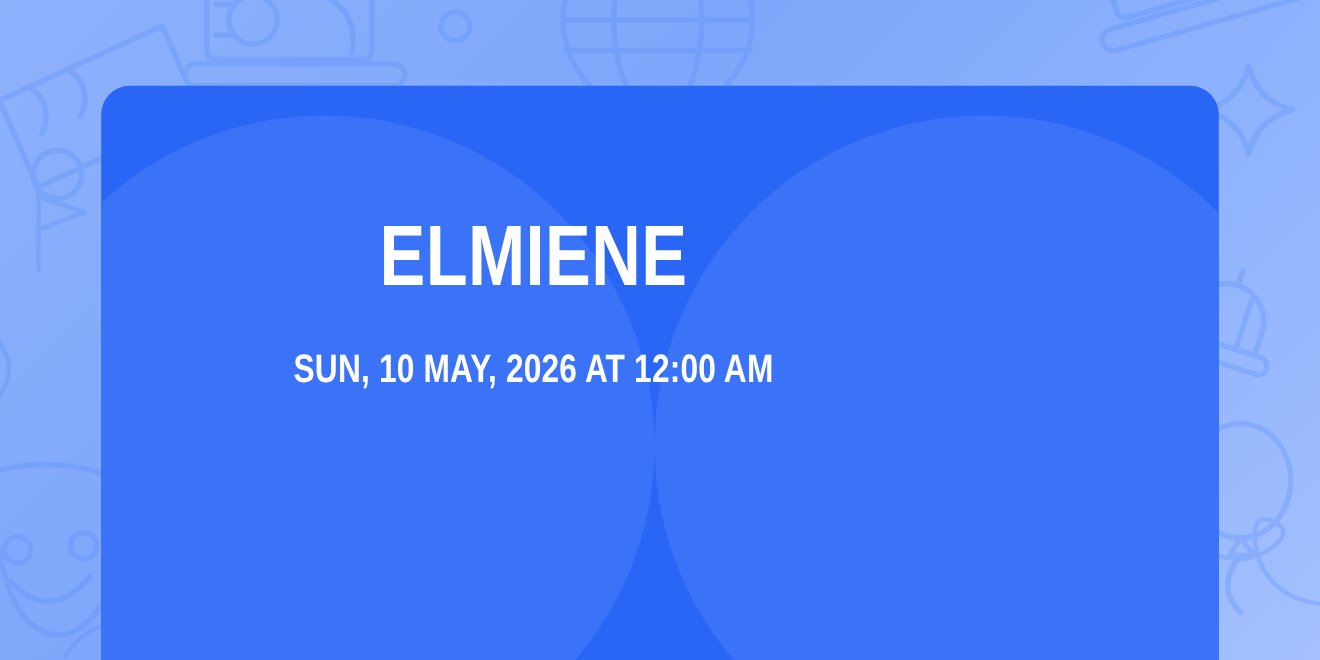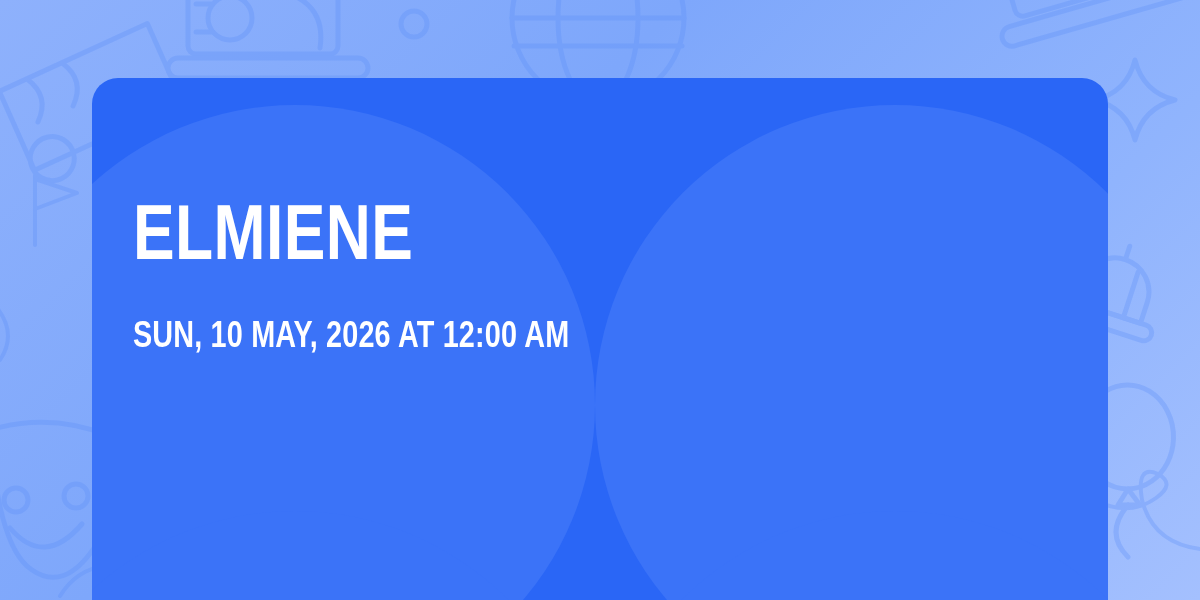--- a/index.html
+++ b/index.html
@@ -49,20 +49,21 @@
   .c-b { left:503px;  top:27px;  width:600px; height:600px; }
   .c-c { left:-97px;  top:433px; width:600px; height:600px; }
   .c-d { left:503px;  top:433px; width:600px; height:600px; }
 
   
   #card-text {
     position:absolute;
     left:41px; top:120px;
     width:880px;
     z-index:3;
+    text-align:center;
   }
 
   #event-title {
     color:#ffffff;
     font-size:78px;
     line-height:.88;
     font-weight:700;
     letter-spacing:.5px;
     text-transform:uppercase;
     transform:scaleX(.80);

